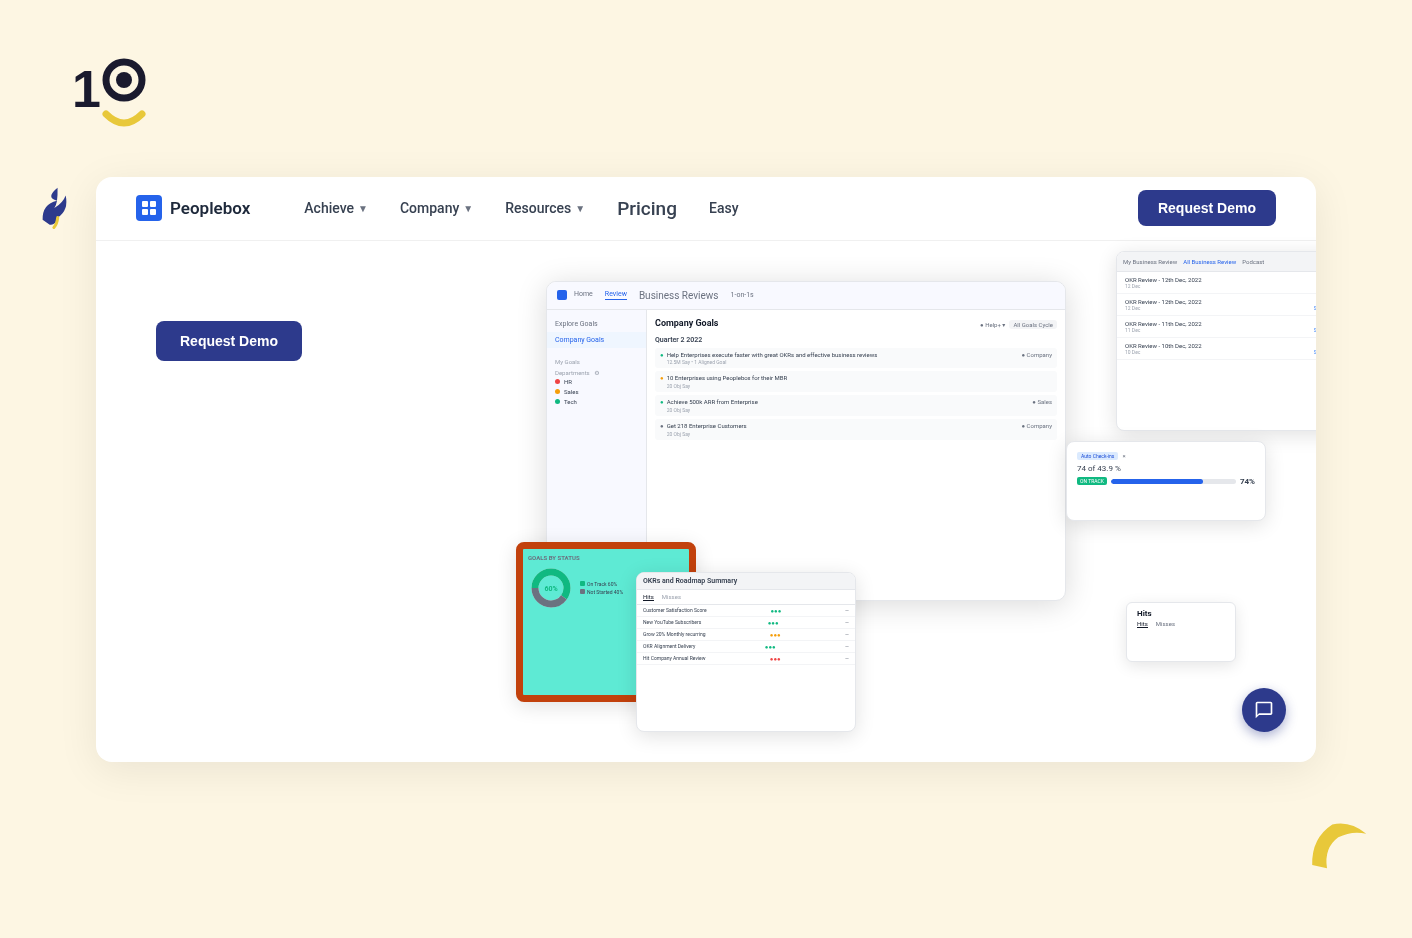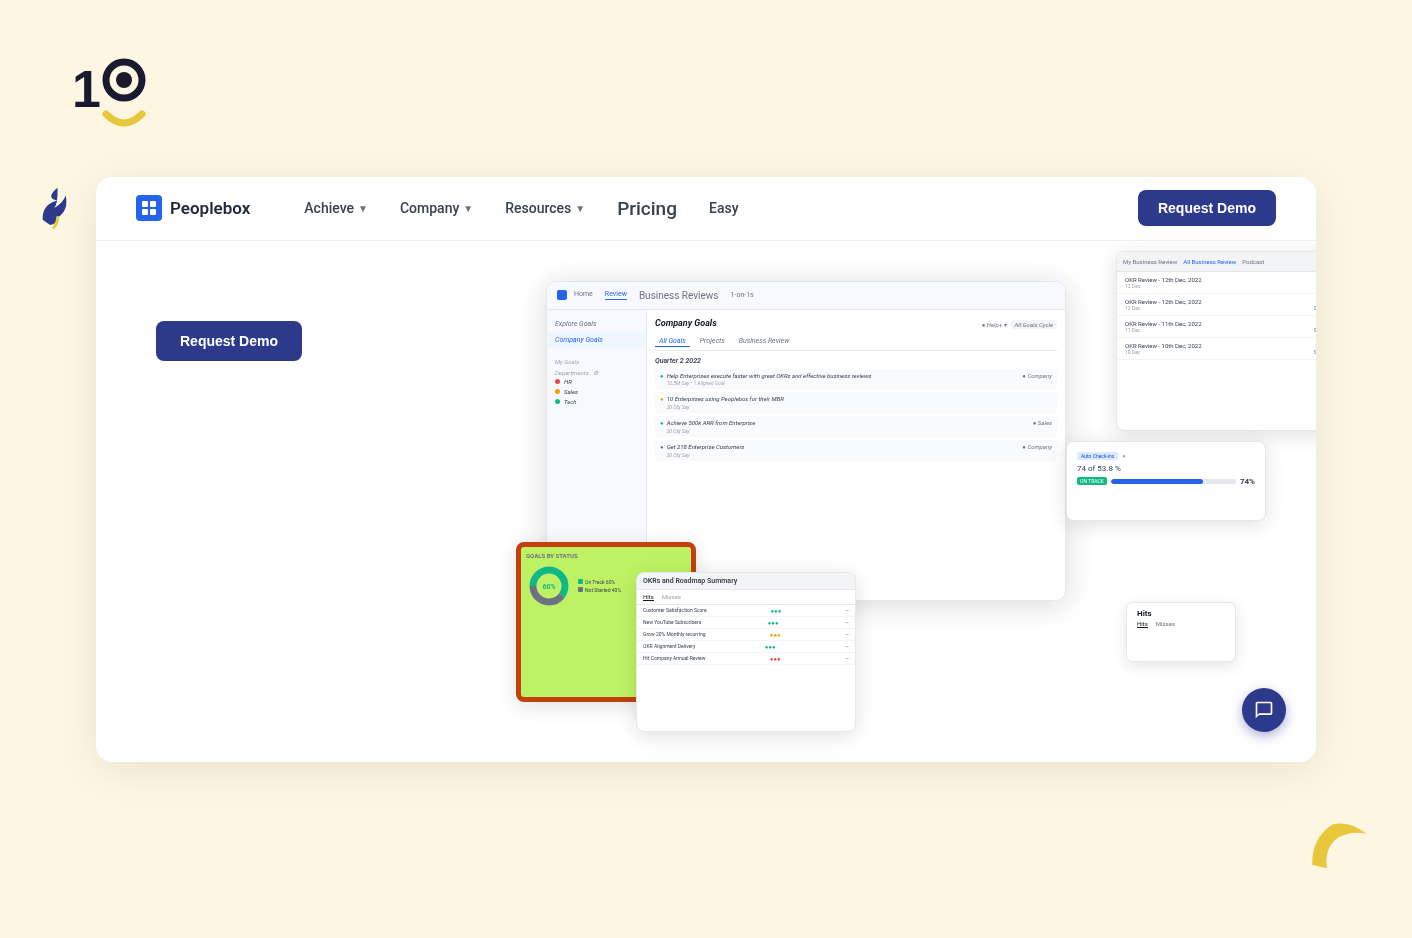--- a/index.html
+++ b/index.html
@@ -260,25 +260,25 @@
       border: 1px solid #e5e7eb;
     }
 
     
     .screenshot-bottom-left {
       position: absolute;
       bottom: 60px;
       left: 0px;
       width: 180px;
       height: 160px;
-      background: #bef264;
+      background: #5eead4;
       border-radius: 8px;
       box-shadow: 0 4px 20px rgba(0,0,0,0.12);
       overflow: hidden;
-      border: 5px solid #c2410c;
+      border: 7px solid #c2410c;
     }
 
     
     .screenshot-autocheckin {
       position: absolute;
       top: 200px;
       right: 50px;
       width: 200px;
       height: 80px;
       background: #ffffff;
@@ -332,21 +332,20 @@
       width: 10px;
       height: 10px;
       background: #2563eb;
       border-radius: 2px;
       margin-right: 4px;
     }
 
     .dash-body {
       display: flex;
       height: calc(100% - 28px);
-      font-style: italic;
     }
 
     .dash-sidebar {
       width: 100px;
       background: #f8f9ff;
       border-right: 1px solid #e5e7eb;
       padding: 6px 0;
     }
 
     .dash-sidebar-item {
@@ -652,26 +651,20 @@
               </div>
             </div>
             <div class="dash-main-content">
               <div style="display:flex;align-items:center;justify-content:space-between;margin-bottom:4px">
                 <span class="dash-section-title">Company Goals</span>
                 <div style="display:flex;gap:4px;align-items:center">
                   <span style="font-size:6px;color:#6b7280">● Help+ ▾</span>
                   <span style="font-size:6px;color:#6b7280;background:#f3f4f6;padding:1px 4px;border-radius:3px">All Goals Cycle</span>
                 </div>
               </div>
-              <div class="dash-tabs-row">
-                <span class="dash-tab active">All Goals</span>
-                <span class="dash-tab">Projects</span>
-                <span class="dash-tab">Business Review</span>
-                <span class="dash-tab"> </span>
-              </div>
               <div class="dash-quarter">Quarter 2 2022</div>
 
               <div class="goal-item">
                 <div style="display:flex;align-items:flex-start;gap:3px">
                   <span style="font-size:6px;color:#10b981">●</span>
                   <div>
                     <div class="goal-text">Help Enterprises execute faster with great OKRs and effective business reviews</div>
                     <div class="goal-meta">12.5M Say • 1 Aligned Goal</div>
                   </div>
                   <span style="font-size:6px;color:#6b7280;margin-left:auto">● Company</span>
@@ -747,21 +740,21 @@
               <span class="br-link">Scheduled</span>
             </div>
           </div>
         </div>
 
         <div class="screenshot-autocheckin">
           <div style="display:flex;align-items:center;gap:4px;margin-bottom:4px">
             <span class="autocheckin-badge">Auto Check-ins</span>
             <span style="font-size:6px;color:#6b7280">×</span>
           </div>
-          <div style="font-size:8px;color:#374151;margin-bottom:4px">74 of 53.8 %</div>
+          <div style="font-size:8px;color:#374151;margin-bottom:4px">74 of 43.9 %</div>
           <div style="display:flex;align-items:center;gap:4px">
             <span class="track-label">ON TRACK</span>
             <div style="flex:1;background:#e5e7eb;height:5px;border-radius:3px;overflow:hidden">
               <div style="width:74%;height:100%;background:#2563eb;border-radius:3px"></div>
             </div>
             <span style="font-size:8px;font-weight:700;color:#374151">74%</span>
           </div>
         </div>
 
         <div class="screenshot-bottom-left">

